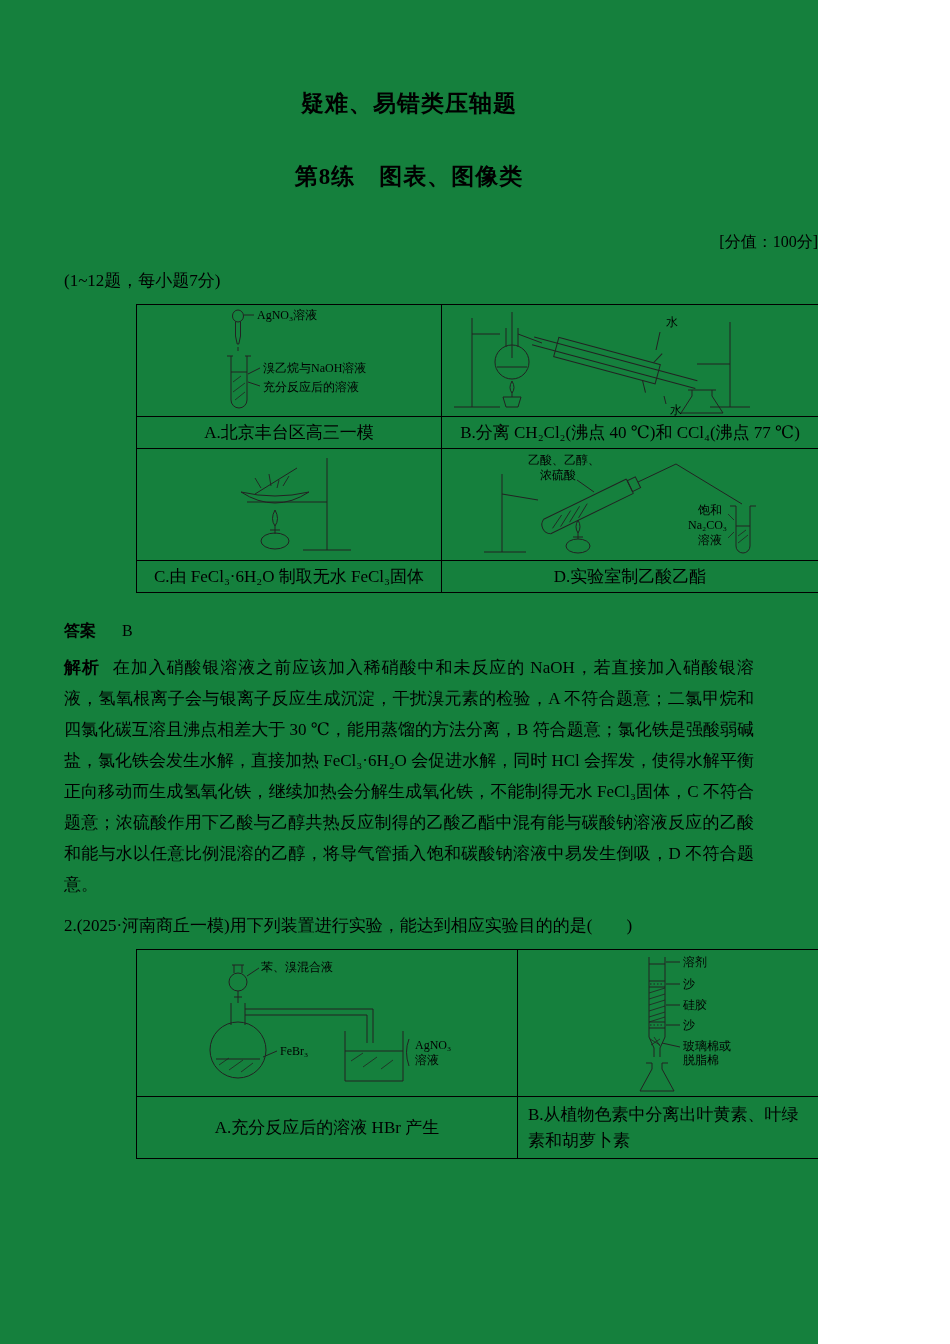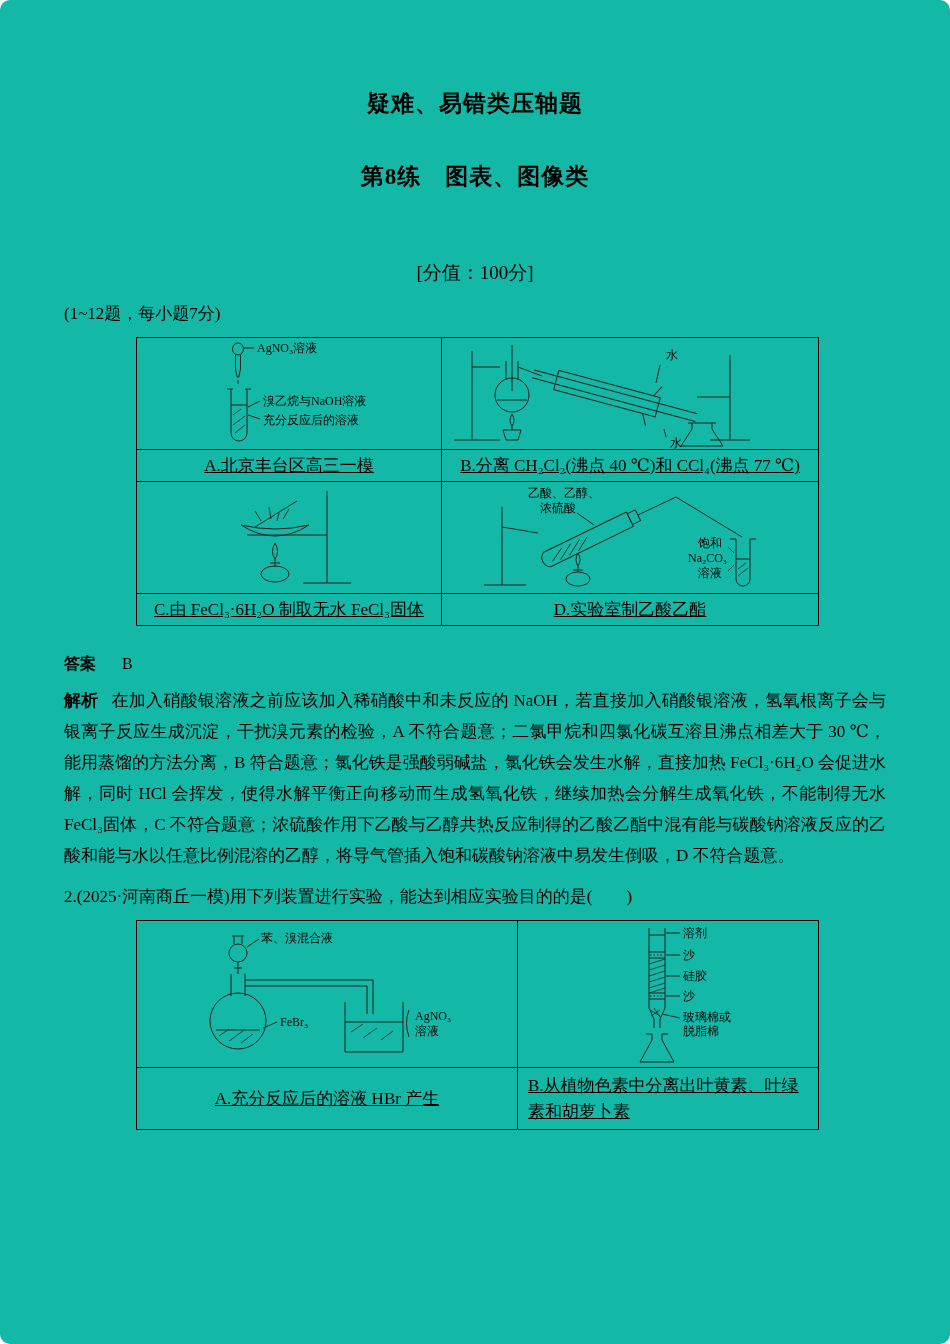--- a/index.html
+++ b/index.html
@@ -2,27 +2,27 @@
 <html><head>
 <meta charset="utf-8">
 <style>
   * { margin:0; padding:0; box-sizing:border-box; }
   html,body { background:#fff; }
   body {
     width:950px; height:1344px;
     color:#000;
     font-family:"Liberation Serif","DejaVu Serif",serif;
   }
-  .page { position:relative; width:950px; height:1344px; overflow:hidden; background:#14b8a6;border-radius:10px; }
+  .page { position:relative; width:818px; height:1344px; overflow:hidden; background:#15803d; }
   .title { text-align:center; padding-top:88px; font-size:23px; font-weight:bold; letter-spacing:1px; }
   .subtitle { text-align:center; margin-top:42px; font-size:23px; font-weight:bold; letter-spacing:1px; }
-  .score-line { text-align:center; margin-top:68px; font-size:19px; }
+  .score-line { text-align:right; margin-top:40px; font-size:16px; }
   .points-note { margin:16px 0 0 64px; font-size:17px; }
   .stem { margin:10px 64px 0 64px; font-size:17px; }
-  .qtable { border-collapse:collapse; margin:12px 0 0 136px; table-layout:fixed;text-decoration:underline; }
+  .qtable { border-collapse:collapse; margin:12px 0 0 136px; table-layout:fixed; }
   .qtable td { border:1px solid #000; text-align:center; vertical-align:middle; font-size:17px; padding:0; }
   .diagram-cell { height:112px; }
   .diagram-cell-tall { height:147px; }
   .caption-cell { height:32px; }
   .caption-cell-tall { height:62px; }
   .caption-left { text-align:left !important; padding:4px 10px !important; line-height:26px; }
   .answer-line { margin:28px 0 0 64px; font-size:16px; }
   .label-bold { font-weight:bold; }
   .answer-value { margin-left:26px; }
   .analysis { margin:10px 64px 0 64px; font-size:17px; line-height:31px; text-align:justify; }

